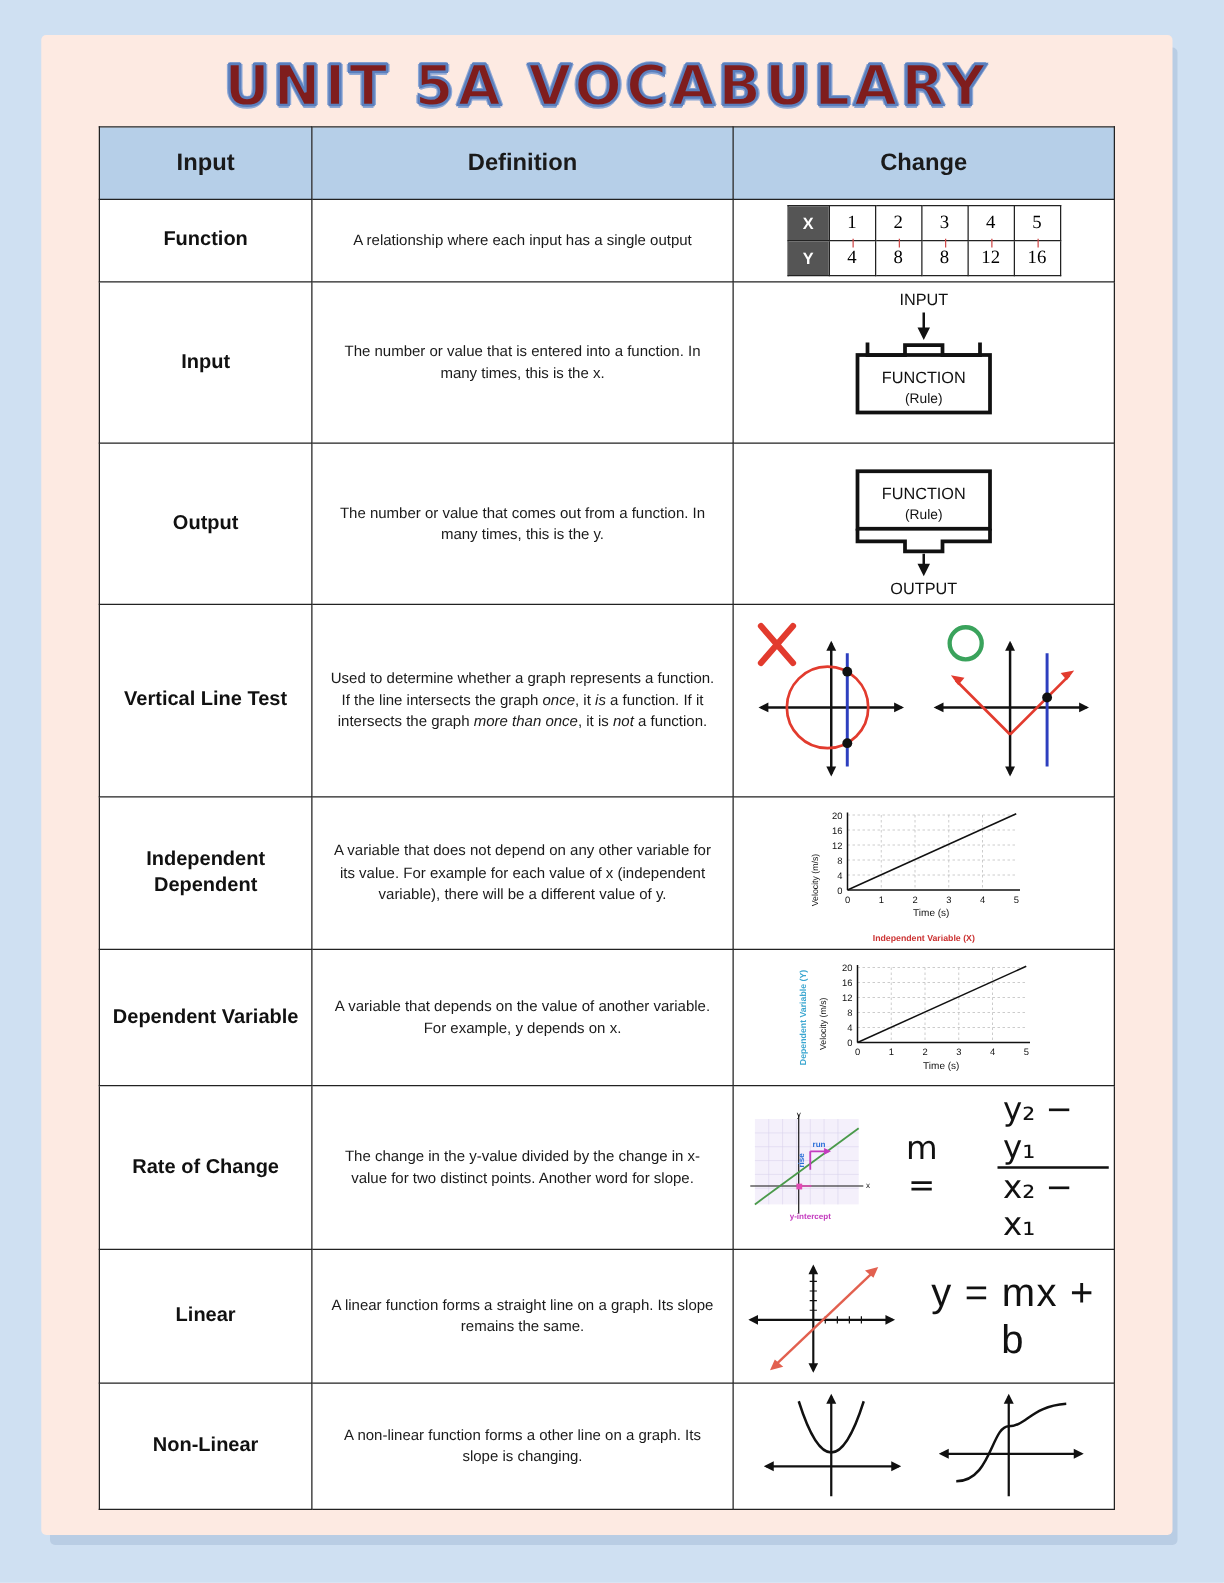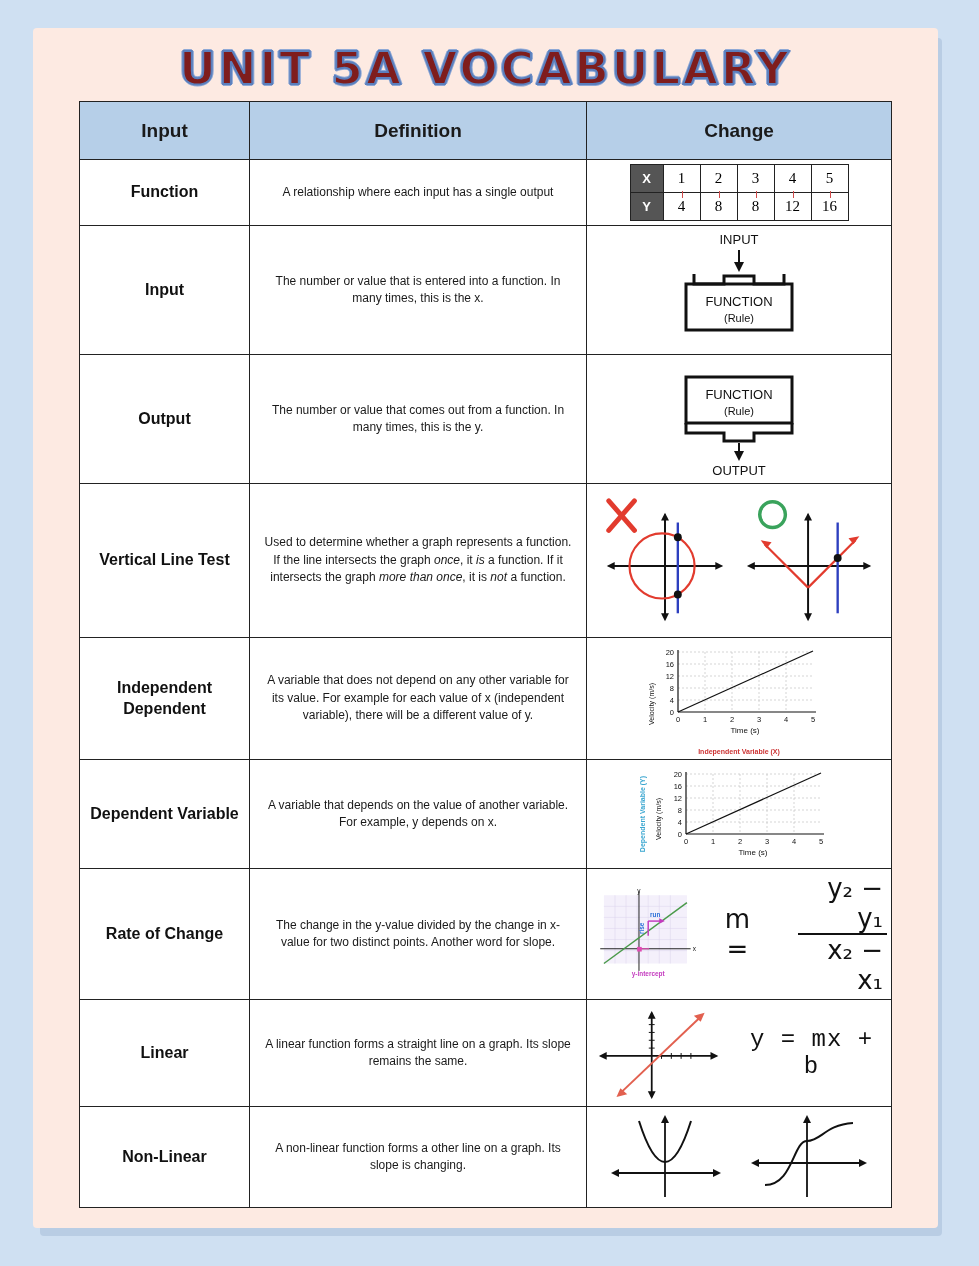--- a/index.html
+++ b/index.html
@@ -125,26 +125,26 @@
     color: #c33;
     font-weight: bold;
     text-align: center;
     margin-top: 1px;
   }
   .formula {
     font-family: "DejaVu Sans", sans-serif;
     font-size: 26px;
     color: #111;
   }
-  .frac { display: inline-block; text-align: right; vertical-align: middle; margin-left: 32px; }
+  .frac { display: inline-block; text-align: left; vertical-align: middle; margin-left: 32px; }
   .frac .num { border-bottom: 2px solid #111; padding: 0 4px; display: block; }
   .frac .den { padding: 0 4px; display: block; }
   .eq-line {
-    font-family: Liberation Mono, monospace;
-    font-size: 24px;
+    font-family: Liberation Sans, sans-serif;
+    font-size: 32px;
     color: #111;
     letter-spacing: 1px;
   }
   b { font-weight: normal; }
   i { font-style: italic; margin-top: 34px; }
 </style>
 </head>
 <body>
 
 <div id="page">

